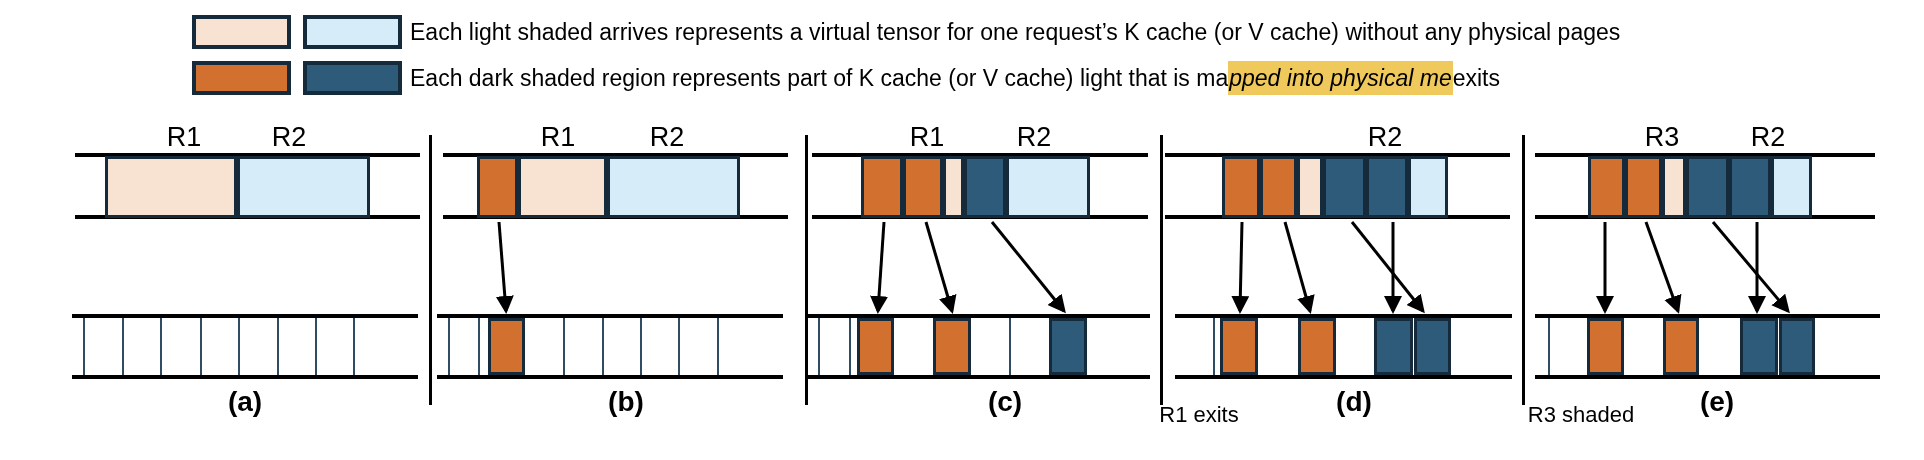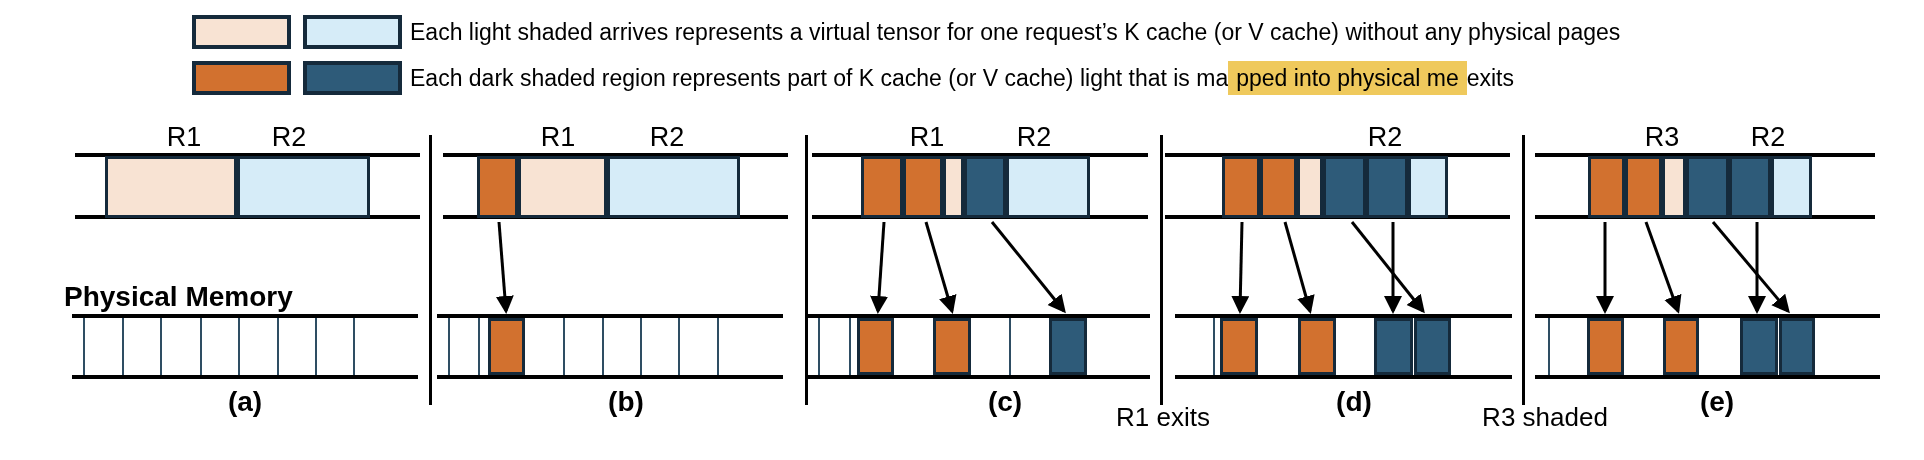--- a/index.html
+++ b/index.html
@@ -5,43 +5,42 @@
   html,body{margin:0;padding:0;background:#fff;}
   .stage{position:relative;width:1924px;height:460px;background:#fff;overflow:hidden;
          font-family:"Liberation Sans",sans-serif;color:#000;}
   .hline{position:absolute;height:4px;background:#000;}
   .sep{position:absolute;width:3px;background:#000;}
   .vblock{position:absolute;box-sizing:border-box;border:3px solid #152A3B;}
   .pcell{position:absolute;box-sizing:border-box;border:3px solid #152A3B;z-index:3;}
   .pdiv{position:absolute;width:2px;z-index:2;}
   .rlabel{position:absolute;font-size:27px;line-height:30px;transform:translateX(-50%);white-space:nowrap;}
   .caption{position:absolute;font-size:28px;font-weight:bold;transform:translateX(-50%);white-space:nowrap;}
-  .annot{position:absolute;font-size:26px;transform:translateX(-50%);white-space:nowrap;}
+  .annot{position:absolute;font-size:22px;transform:translateX(-50%);white-space:nowrap;margin-left:36px;}
   .memlabel{position:absolute;font-size:28px;font-weight:bold;white-space:nowrap;}
   .legend-swatch{position:absolute;box-sizing:border-box;width:99px;height:34px;border:4px solid #152A3B;}
   .legend-text{position:absolute;left:410px;font-size:23px;line-height:34px;white-space:nowrap;}
-  .hl{padding:4px 8px;}
+  .hl{padding:4px 1px;font-style:italic;}
   svg.arrows{position:absolute;left:0;top:0;pointer-events:none;z-index:4;}
 </style>
 </head>
 <body>
 
 <div class="stage">
 
   <div>
     <div class="legend-swatch" style="left: 192px; top: 15px; background: rgb(248, 227, 211);"></div>
     <div class="legend-swatch" style="left: 303px; top: 15px; background: rgb(214, 236, 248);"></div>
     <div class="legend-text" style="top:15px;">Each light shaded arrives represents a virtual tensor for one request’s K cache (or V cache) without any physical pages</div>
 
     <div class="legend-swatch" style="left: 192px; top: 61px; background: rgb(210, 113, 47);"></div>
     <div class="legend-swatch" style="left: 303px; top: 61px; background: rgb(46, 91, 121);"></div>
     <div class="legend-text" style="top:61px;"><span>Each dark shaded region represents part of K cache (or V cache) light that is ma</span><span class="hl" style="background: rgb(239, 201, 92);">pped into physical me</span><span>exits</span></div>
   </div>
 
-  <div class="memlabel" style="left:64px;top:281px;">Physical Memory</div>
 
   <div id="panels">
       <div class="sep" style="left: 429px; top: 135px; height: 270px; background: rgb(0, 0, 0);"></div>
       <div class="sep" style="left: 805px; top: 135px; height: 270px; background: rgb(0, 0, 0);"></div>
       <div class="sep" style="left: 1160px; top: 135px; height: 270px; background: rgb(0, 0, 0);"></div>
       <div class="sep" style="left: 1522px; top: 135px; height: 270px; background: rgb(0, 0, 0);"></div>
       <div class="annot" style="left: 1163px; top: 402px;">R1 exits</div>
       <div class="annot" style="left: 1545px; top: 402px;">R3 shaded</div>
       <div class="hline" style="left: 75px; top: 153px; width: 345px;"></div>
       <div class="hline" style="left: 75px; top: 215px; width: 345px;"></div>

